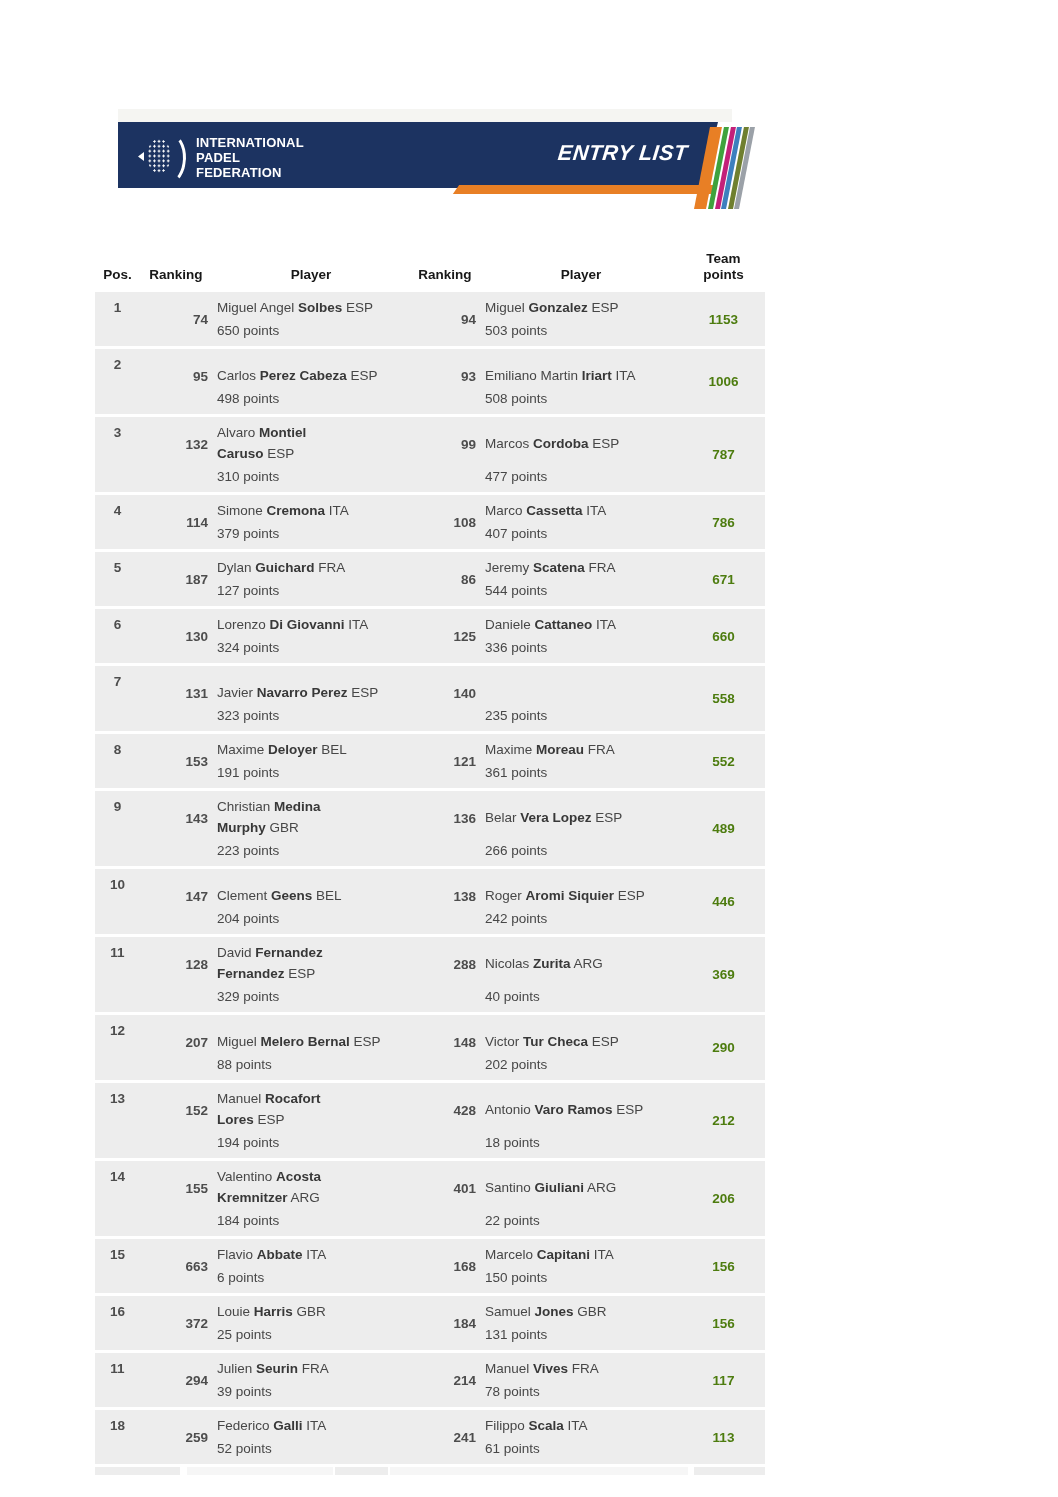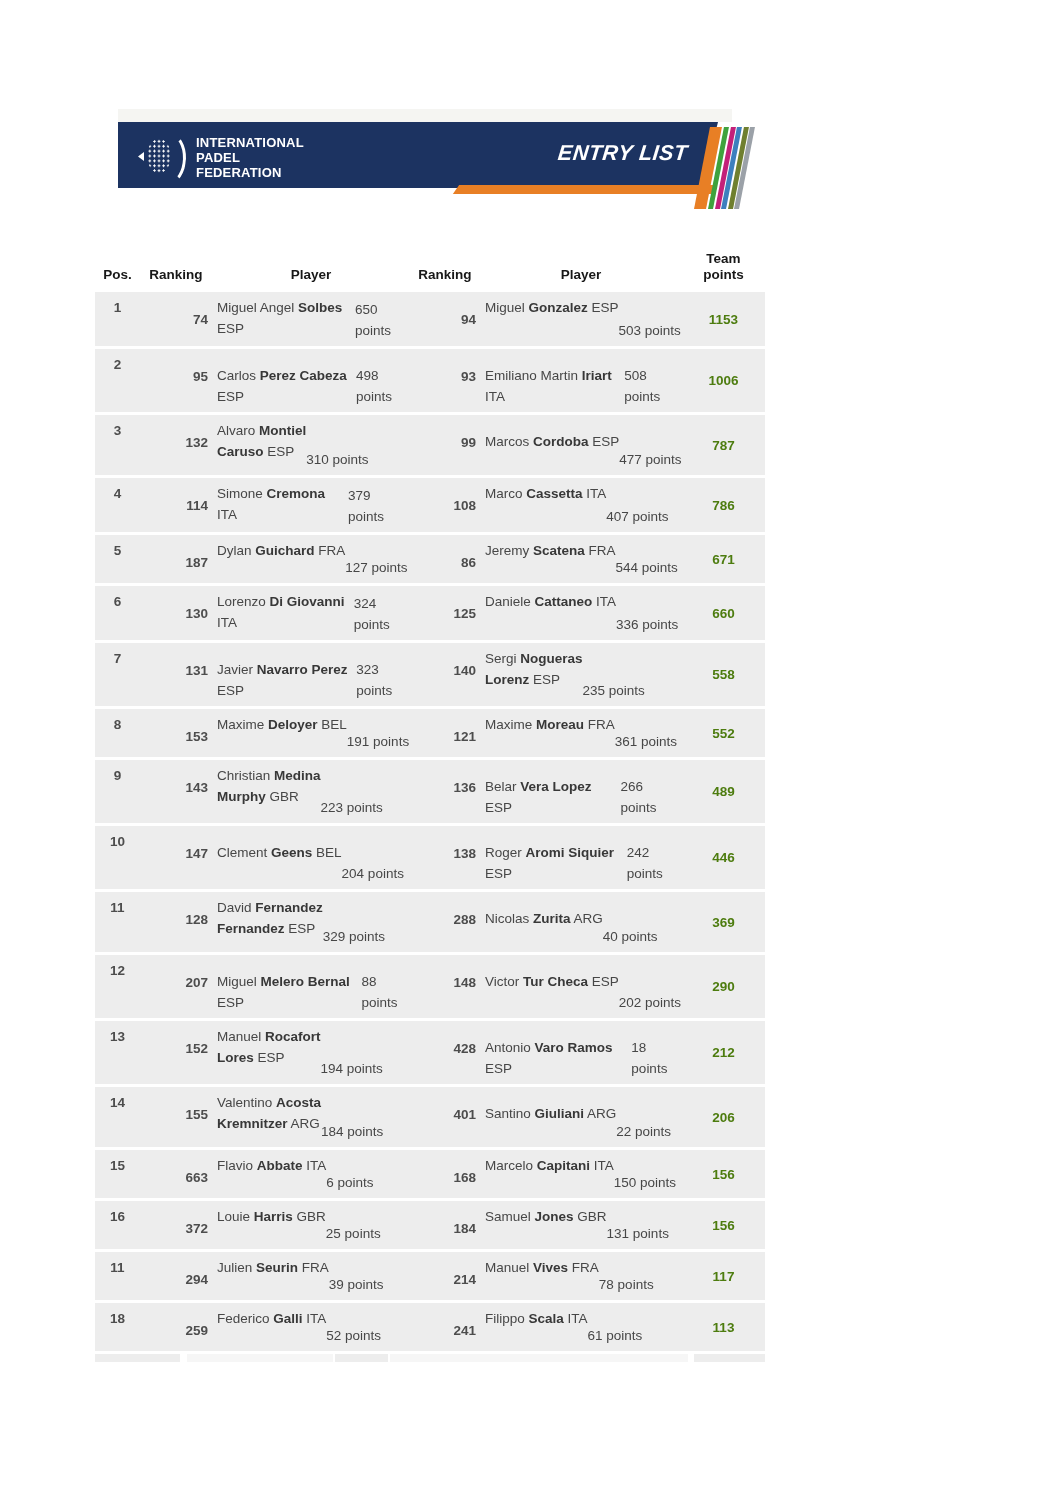--- a/index.html
+++ b/index.html
@@ -41,21 +41,21 @@
   .thead{align-items:end;min-height:42px;padding-bottom:9px;font-weight:bold;color:#181818;}
   .hc{text-align:center;line-height:16px;}
   .hc-team .hwrap{display:inline-block;width:46px;text-align:center;margin-top:33px;}
 
   .row{background:#ededed;margin-bottom:3px;}
   .row.short{min-height:48px;}
   .row.tall{min-height:60px;}
   .pslot{display:contents;}
   .cell-pos{padding-top:5px;text-align:center;font-weight:bold;color:#4d4d4d;line-height:21px;}
   .cell-rank{padding-top:17px;text-align:right;font-weight:bold;color:#4d4d4d;line-height:21px;padding-right:4px;}
-  .cell-player{display:flex;padding:5px 0 5px 5px;line-height:21px;color:#474747;}
+  .cell-player{display:flex;flex-direction:column;padding:5px 0 5px 5px;line-height:21px;color:#474747;}
   .cell-player .nm .b{font-weight:bold;color:#383838;}
   .cell-player.offset .nm{margin-top:11px;}
   .cell-player .pts{margin-top:auto;padding-top:2px;}
   .cell-tp{display:flex;align-items:center;justify-content:center;font-weight:bold;color:#4d7c0f;}
 
   
   .partial-row{position:relative;height:8px;overflow:hidden;}
   .partial-row .seg{position:absolute;top:0;height:8px;}
 </style>
 </head>
@@ -248,24 +248,20 @@
       <div class="cell-player offset">
         <div class="nm">
                 <div><span>Javier </span><span class="b">Navarro Perez</span><span> ESP</span></div>
               </div>
         <div class="pts">323 points</div>
       </div>
     </div>
     <div class="pslot">
       <div class="cell-rank">140</div>
       <div class="cell-player">
-        <div class="nm">
-                <div><span>Sergi </span><span class="b">Nogueras</span></div>
-                <div><span class="b">Lorenz</span><span> ESP</span></div>
-              </div>
         <div class="pts">235 points</div>
       </div>
     </div>
     <div class="cell-tp">558</div>
   </div>
 
   <div class="grid6 row short">
     <div class="cell-pos">8</div>
     <div class="pslot">
       <div class="cell-rank">153</div>

